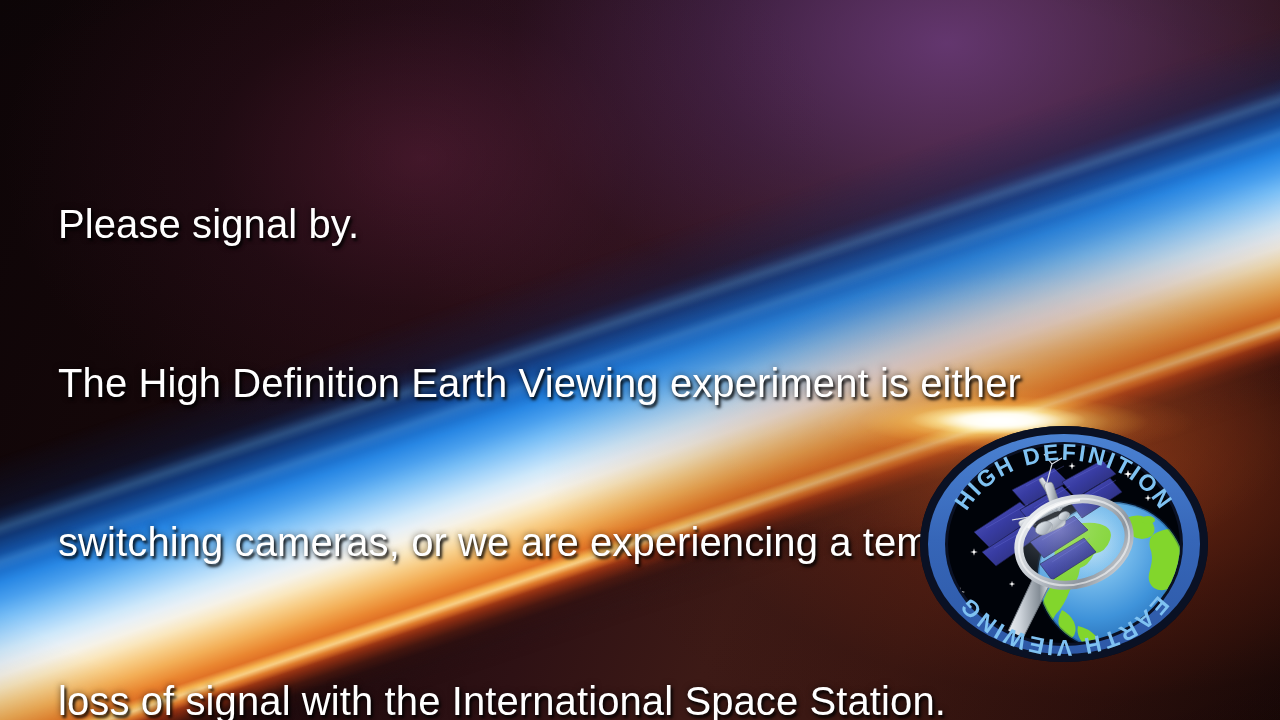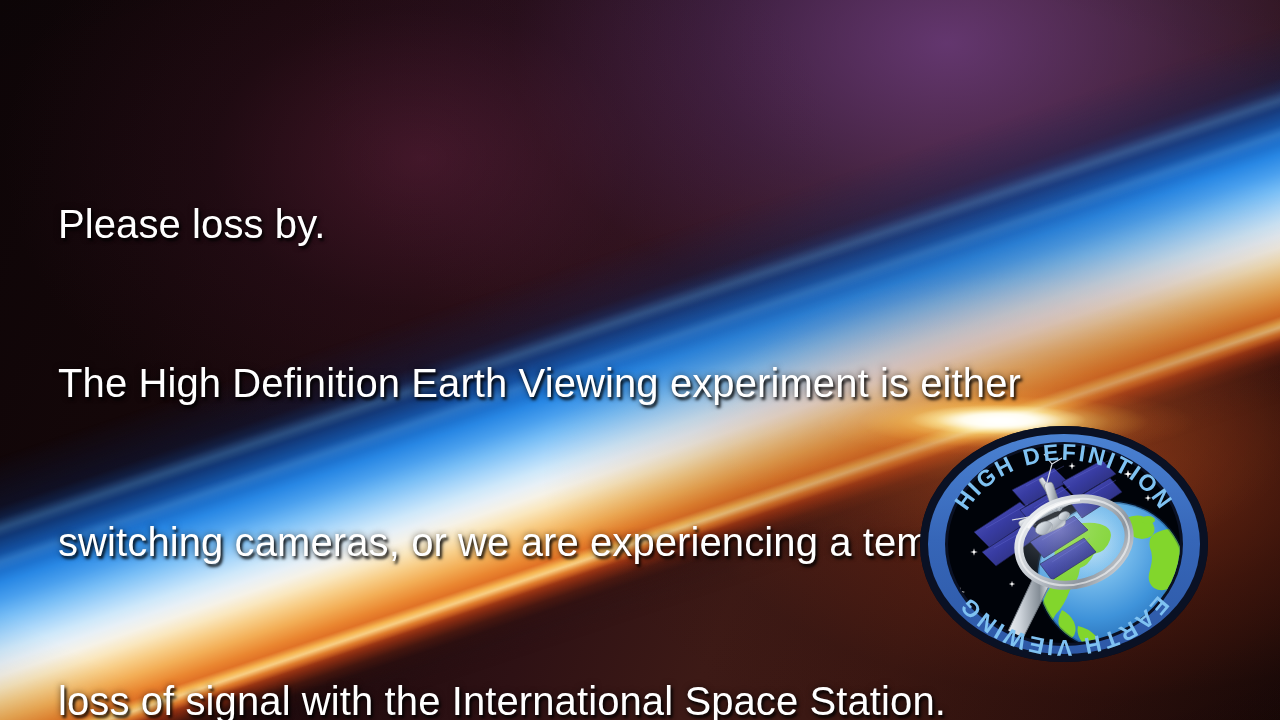--- a/index.html
+++ b/index.html
@@ -241,21 +241,21 @@
     <div id="limb-edge"></div>
   </div>
 
   <div class="bg-layer" id="earth-glow"></div>
   <div class="bg-layer" id="sun-bloom"></div>
   <div class="bg-layer" id="sun-glow"></div>
   <div class="bg-layer" id="sun-core"></div>
   <div class="bg-layer" id="vignette"></div>
 
   <div id="standby-message">
-    <span class="msg-line">Please loss by.</span>
+    <span class="msg-line">Please signal by.</span>
     <span class="msg-line">The High Definition Earth Viewing experiment is either</span>
     <span class="msg-line">switching cameras, or we are experiencing a temporary</span>
     <span class="msg-line">loss of signal with the International Space Station.</span>
   </div>
 
   <div id="hdev-badge">
     <svg viewBox="0 0 296 240" xmlns="http://www.w3.org/2000/svg">
       <defs>
 
         <path id="arcTop" d="M 40 128 A 108 92 0 0 1 256 128" fill="none"></path>

